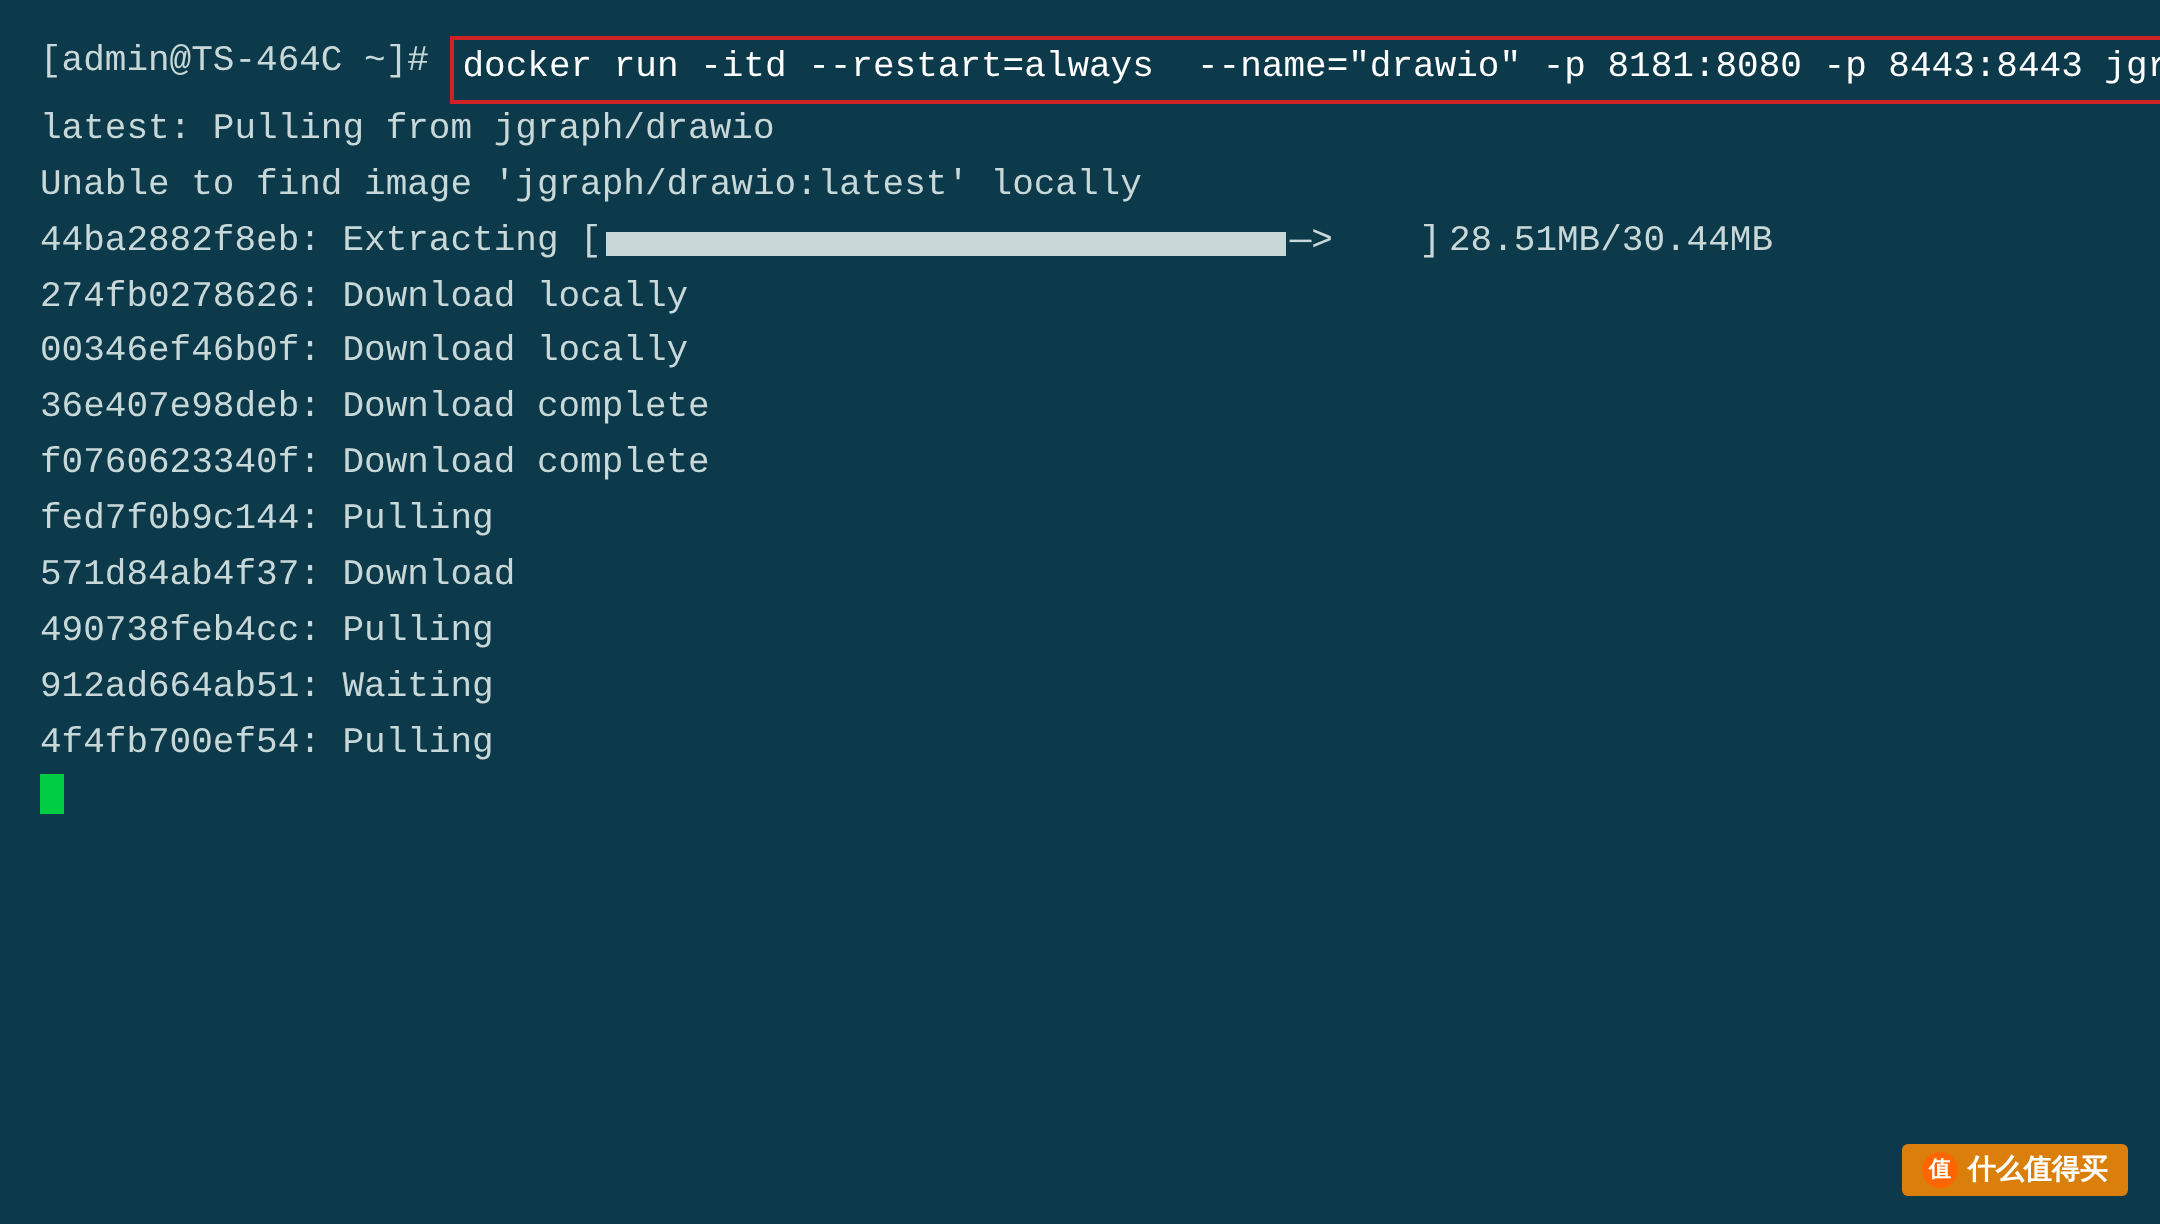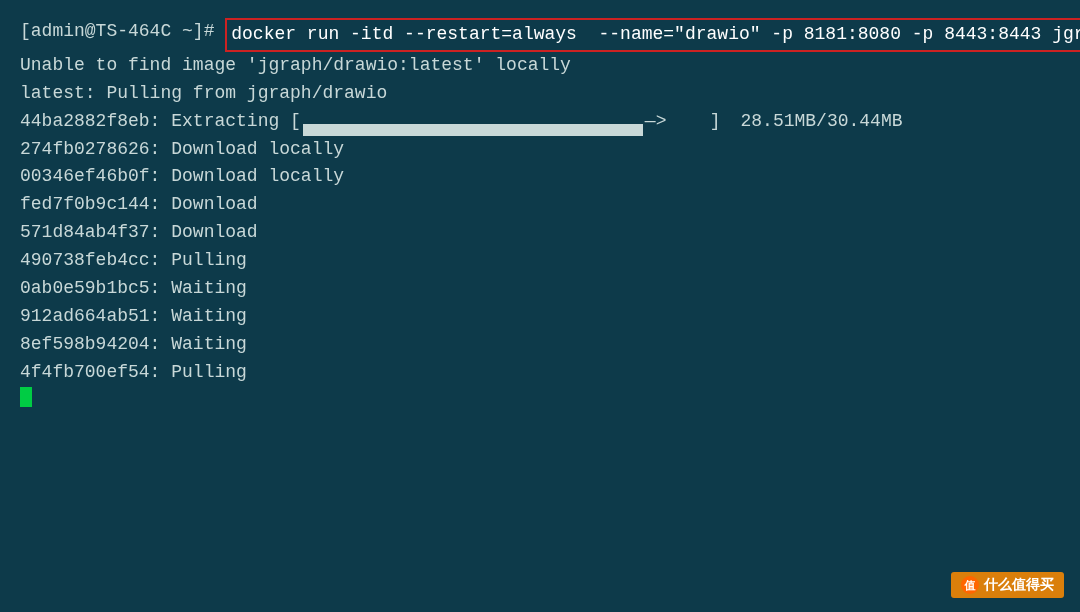--- a/index.html
+++ b/index.html
@@ -39,36 +39,36 @@
     .command-box {
       display: inline;
       border: 2px solid #cc2222;
       padding: 1px 4px;
       color: #ffffff;
       background-color: transparent;
     }
 
     .progress-line {
       display: flex;
-      align-items: flex-end;
+      align-items: center;
       line-height: 1.55;
       white-space: pre;
     }
 
     .progress-bar-fill {
       display: inline-block;
       width: 340px;
       height: 12px;
       background-color: #c8d8d8;
       vertical-align: middle;
       margin: 0 2px;
     }
 
     .progress-size {
-      margin-left: 20px;
+      margin-left: 4px;
       color: #c8d8d8;
     }
 
     .cursor {
       display: inline-block;
       width: 12px;
       height: 20px;
       background-color: #00cc44;
       vertical-align: middle;
     }
@@ -107,57 +107,57 @@
 
 <div class="terminal">
 
   <div class="line">
     <span class="prompt">[admin@TS-464C ~]#</span>
     <span>&nbsp;</span>
     <span class="command-box">docker run -itd --restart=always  --name="drawio" -p 8181:8080 -p 8443:8443 jgraph/drawio</span>
   </div>
 
   <div class="line">
-    <span>Unable to find image 'jgraph/drawio:latest' locally</span>
+    <span>latest: Pulling from jgraph/drawio</span>
   </div>
   <div class="line">
-    <span>latest: Pulling from jgraph/drawio</span>
+    <span>Unable to find image 'jgraph/drawio:latest' locally</span>
   </div>
 
   <div class="progress-line">
     <span>44ba2882f8eb: Extracting [</span>
     <span class="progress-bar-fill"></span>
     <span>—&gt;</span>
     <span>&nbsp;&nbsp;&nbsp;&nbsp;]</span>
     <span class="progress-size">28.51MB/30.44MB</span>
   </div>
 
   <div class="line">
     <span>274fb0278626: Download locally</span>
   </div>
   <div class="line">
     <span>00346ef46b0f: Download locally</span>
   </div>
   <div class="line">
-    <span>fed7f0b9c144: Download</span>
+    <span>36e407e98deb: Download complete</span>
+  </div>
+  <div class="line">
+    <span>f0760623340f: Download complete</span>
+  </div>
+  <div class="line">
+    <span>fed7f0b9c144: Pulling</span>
   </div>
   <div class="line">
     <span>571d84ab4f37: Download</span>
   </div>
   <div class="line">
     <span>490738feb4cc: Pulling</span>
   </div>
   <div class="line">
-    <span>0ab0e59b1bc5: Waiting</span>
-  </div>
-  <div class="line">
     <span>912ad664ab51: Waiting</span>
-  </div>
-  <div class="line">
-    <span>8ef598b94204: Waiting</span>
   </div>
   <div class="line">
     <span>4f4fb700ef54: Pulling</span>
   </div>
 
   <div class="line">
     <span class="cursor"></span>
   </div>
 
   <div class="watermark">

